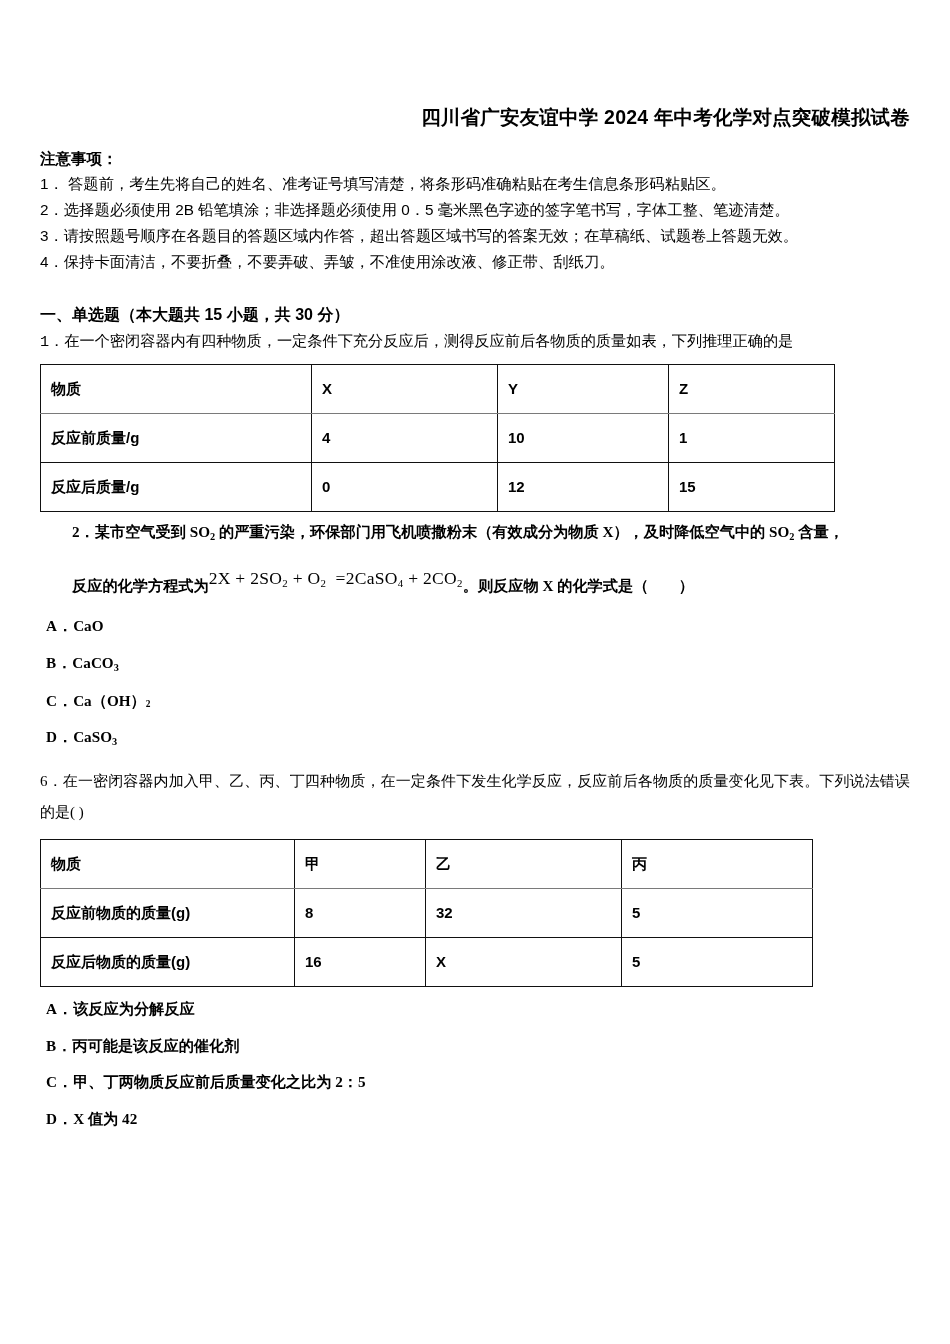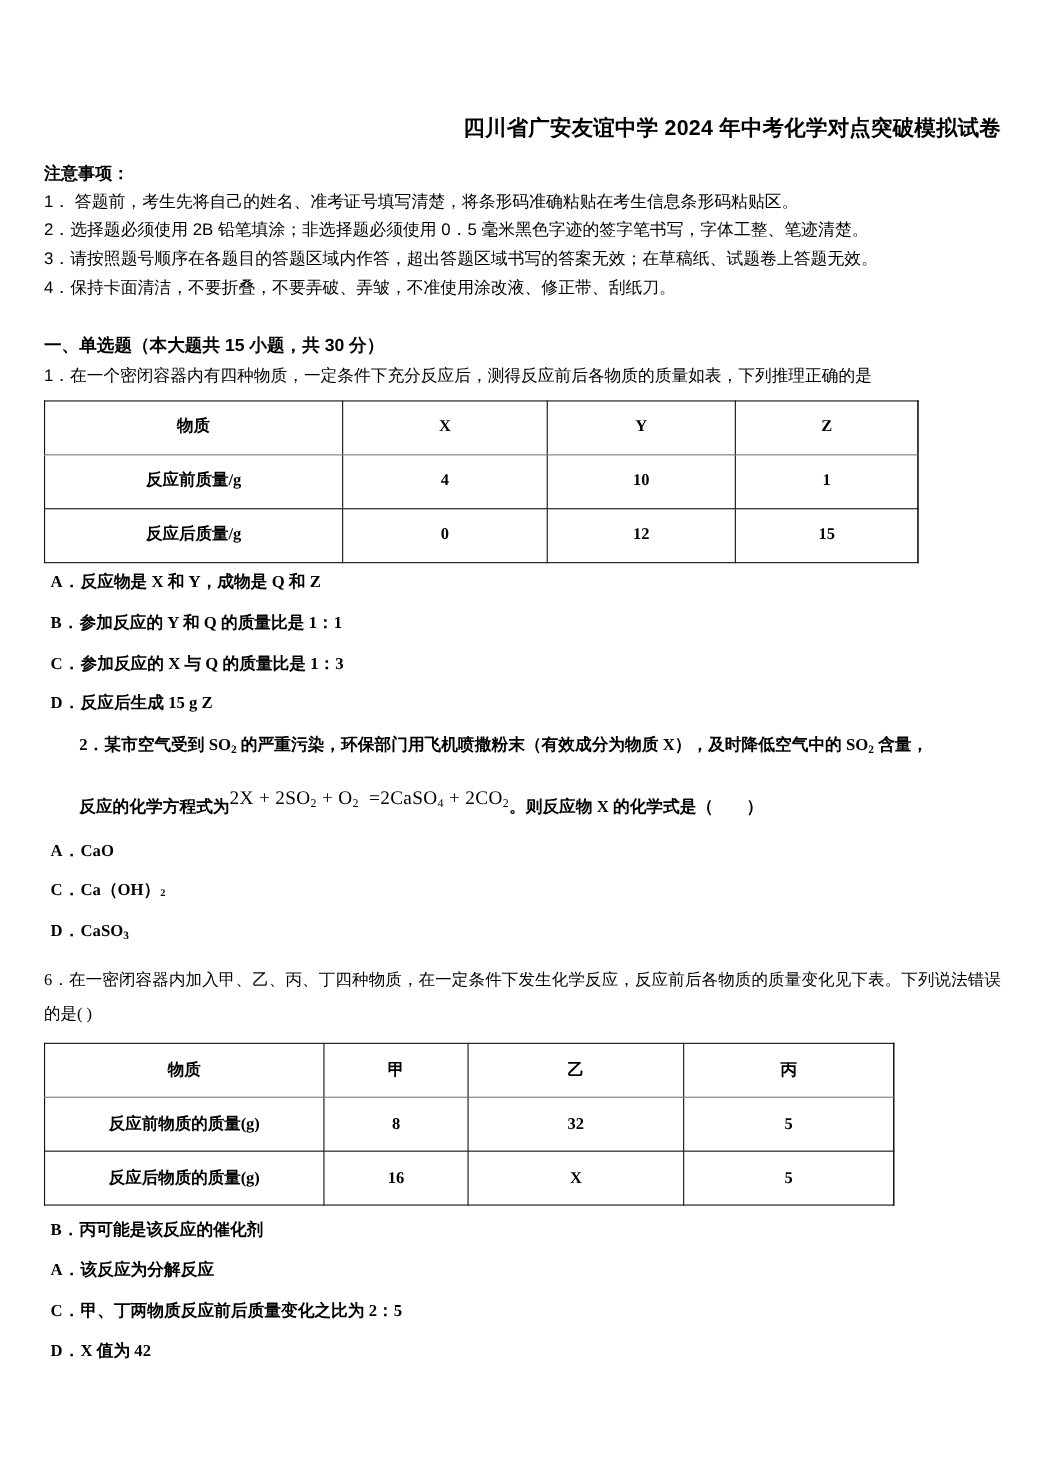--- a/index.html
+++ b/index.html
@@ -55,21 +55,21 @@
     font-weight: bold;
     margin-top: 26px;
     line-height: 1.6;
     font-family: "Liberation Sans", "DejaVu Sans", sans-serif;
   }
   .q-stem {
     font-size: 15.2px;
     line-height: 1.62;
     margin-top: 3px;
     text-align: justify;
-    font-family: Liberation Sans, sans-serif;
+    font-family: Liberation Mono, monospace;
   }
   .q-stem.serif-stem {
     font-family: "Liberation Serif", "DejaVu Serif", serif;
     font-weight: bold;
     margin-left: 32px;
   }
   .q-stem.light-stem {
     font-family: "Liberation Serif", "DejaVu Serif", serif;
     font-weight: normal;
     font-size: 15px;
@@ -88,22 +88,21 @@
     font-family: "Liberation Serif", "DejaVu Serif", serif;
   }
   .opts li .lab {
     letter-spacing: 0.5px;
   }
   .mass-table {
     border-collapse: collapse;
     width: 771px;
     margin-top: 9px;
     table-layout: fixed;
-    font-family: Liberation Serif, serif;
-    text-align: center;
+    font-family: Liberation Sans, sans-serif;
   }
   .mass-table td {
     border: 1.4px solid #111111;
     height: 48px;
     padding: 0 10px;
     font-size: 15px;
     font-weight: bold;
     vertical-align: middle;
     line-height: 1.3;
     overflow: hidden;
@@ -173,39 +172,34 @@
     <tr>
       <td>反应后质量/g</td>
       <td class="num">0</td>
       <td class="num">12</td>
       <td class="num">15</td>
       <td class="num">待测</td>
     </tr>
   </tbody>
     </table>
 
-  <ul class="opts">
-    <li><span class="lab">A．</span><span>反应物是 X 和 Y，成物是 Q 和 Z</span></li>
-    <li><span class="lab">B．</span><span>参加反应的 Y 和 Q 的质量比是 1：1</span></li>
-    <li><span class="lab">C．</span><span>参加反应的 X 与 Q 的质量比是 1：3</span></li>
-    <li><span class="lab">D．</span><span>反应后生成 15  g  Z</span></li>
-  </ul>
 
   <div class="q-stem serif-stem" style="margin-top:8px;">
     <span>2．某市空气受到 SO</span><sub>2</sub><span> 的严重污染，环保部门用飞机喷撒粉末（有效成分为物质 X），及时降低空气中的 SO</span><sub>2</sub><span> 含量，</span>
   </div>
 
   <div class="spacer-eq"></div>
 
   <div class="q-stem serif-stem" style="margin-top:10px;">
     <span>反应的化学方程式为</span><span class="eq-block">2X&nbsp;+&nbsp;2SO<sub>2</sub>&nbsp;+&nbsp;O<sub>2</sub>&nbsp;&nbsp;=2CaSO<sub>4</sub>&nbsp;+&nbsp;2CO<sub>2</sub></span><span>。则反应物 X 的化学式是（　　）</span>
   </div>
 
   <ul class="opts" style="margin-top:6px;">
     <li><span class="lab">A．</span><span>CaO</span></li>
+    <li><span class="lab">B．</span><span>CaCO<sub>3</sub></span></li>
     <li><span class="lab">C．</span><span>Ca（OH）<span class="sub-small">2</span></span></li>
     <li><span class="lab">D．</span><span>CaSO<sub>3</sub></span></li>
   </ul>
 
   <div class="q-stem light-stem" style="margin-top:10px;">6．在一密闭容器内加入甲、乙、丙、丁四种物质，在一定条件下发生化学反应，反应前后各物质的质量变化见下表。下列说法错误的是(  )</div>
 
   <table class="mass-table" style="margin-top:11px;">
     <tbody>
         <tr class="hdr">
       <td style="width:233px">物质</td>
@@ -225,19 +219,19 @@
       <td>反应后物质的质量(g)</td>
       <td class="num">16</td>
       <td class="num">X</td>
       <td class="num">5</td>
       <td class="num">24</td>
     </tr>
   </tbody>
     </table>
 
   <ul class="opts" style="margin-top:4px;">
+    <li><span class="lab">A．</span><span>该反应为分解反应</span></li>
     <li><span class="lab">B．</span><span>丙可能是该反应的催化剂</span></li>
-    <li><span class="lab">A．</span><span>该反应为分解反应</span></li>
     <li><span class="lab">C．</span><span>甲、丁两物质反应前后质量变化之比为 2：5</span></li>
     <li><span class="lab">D．</span><span>X 值为 42</span></li>
   </ul>
 
 </div>
 
 </body></html>

